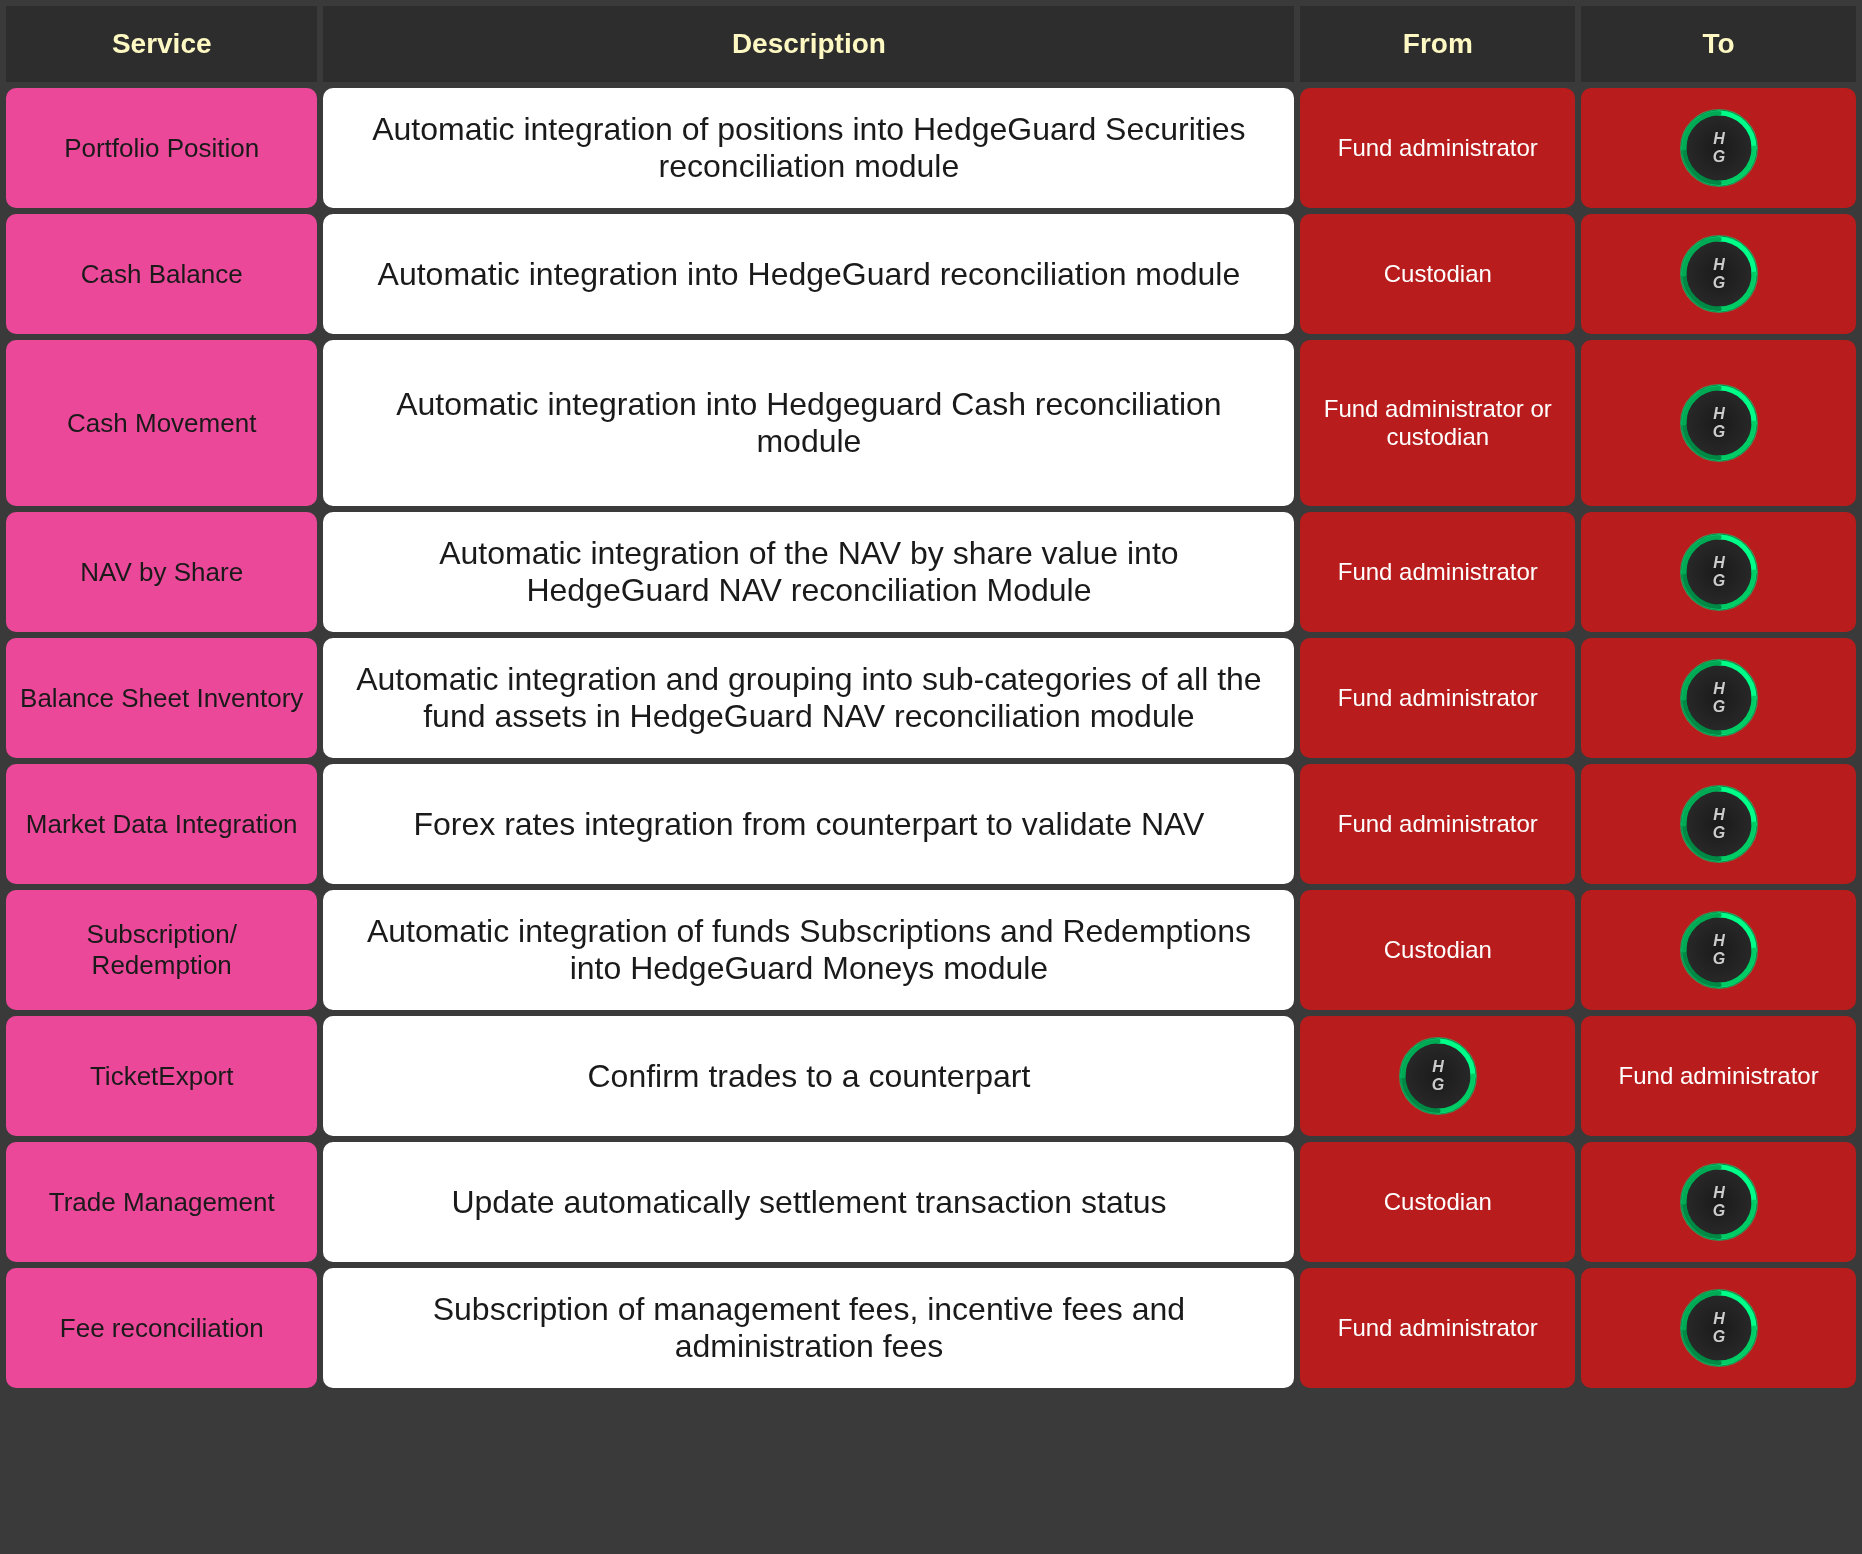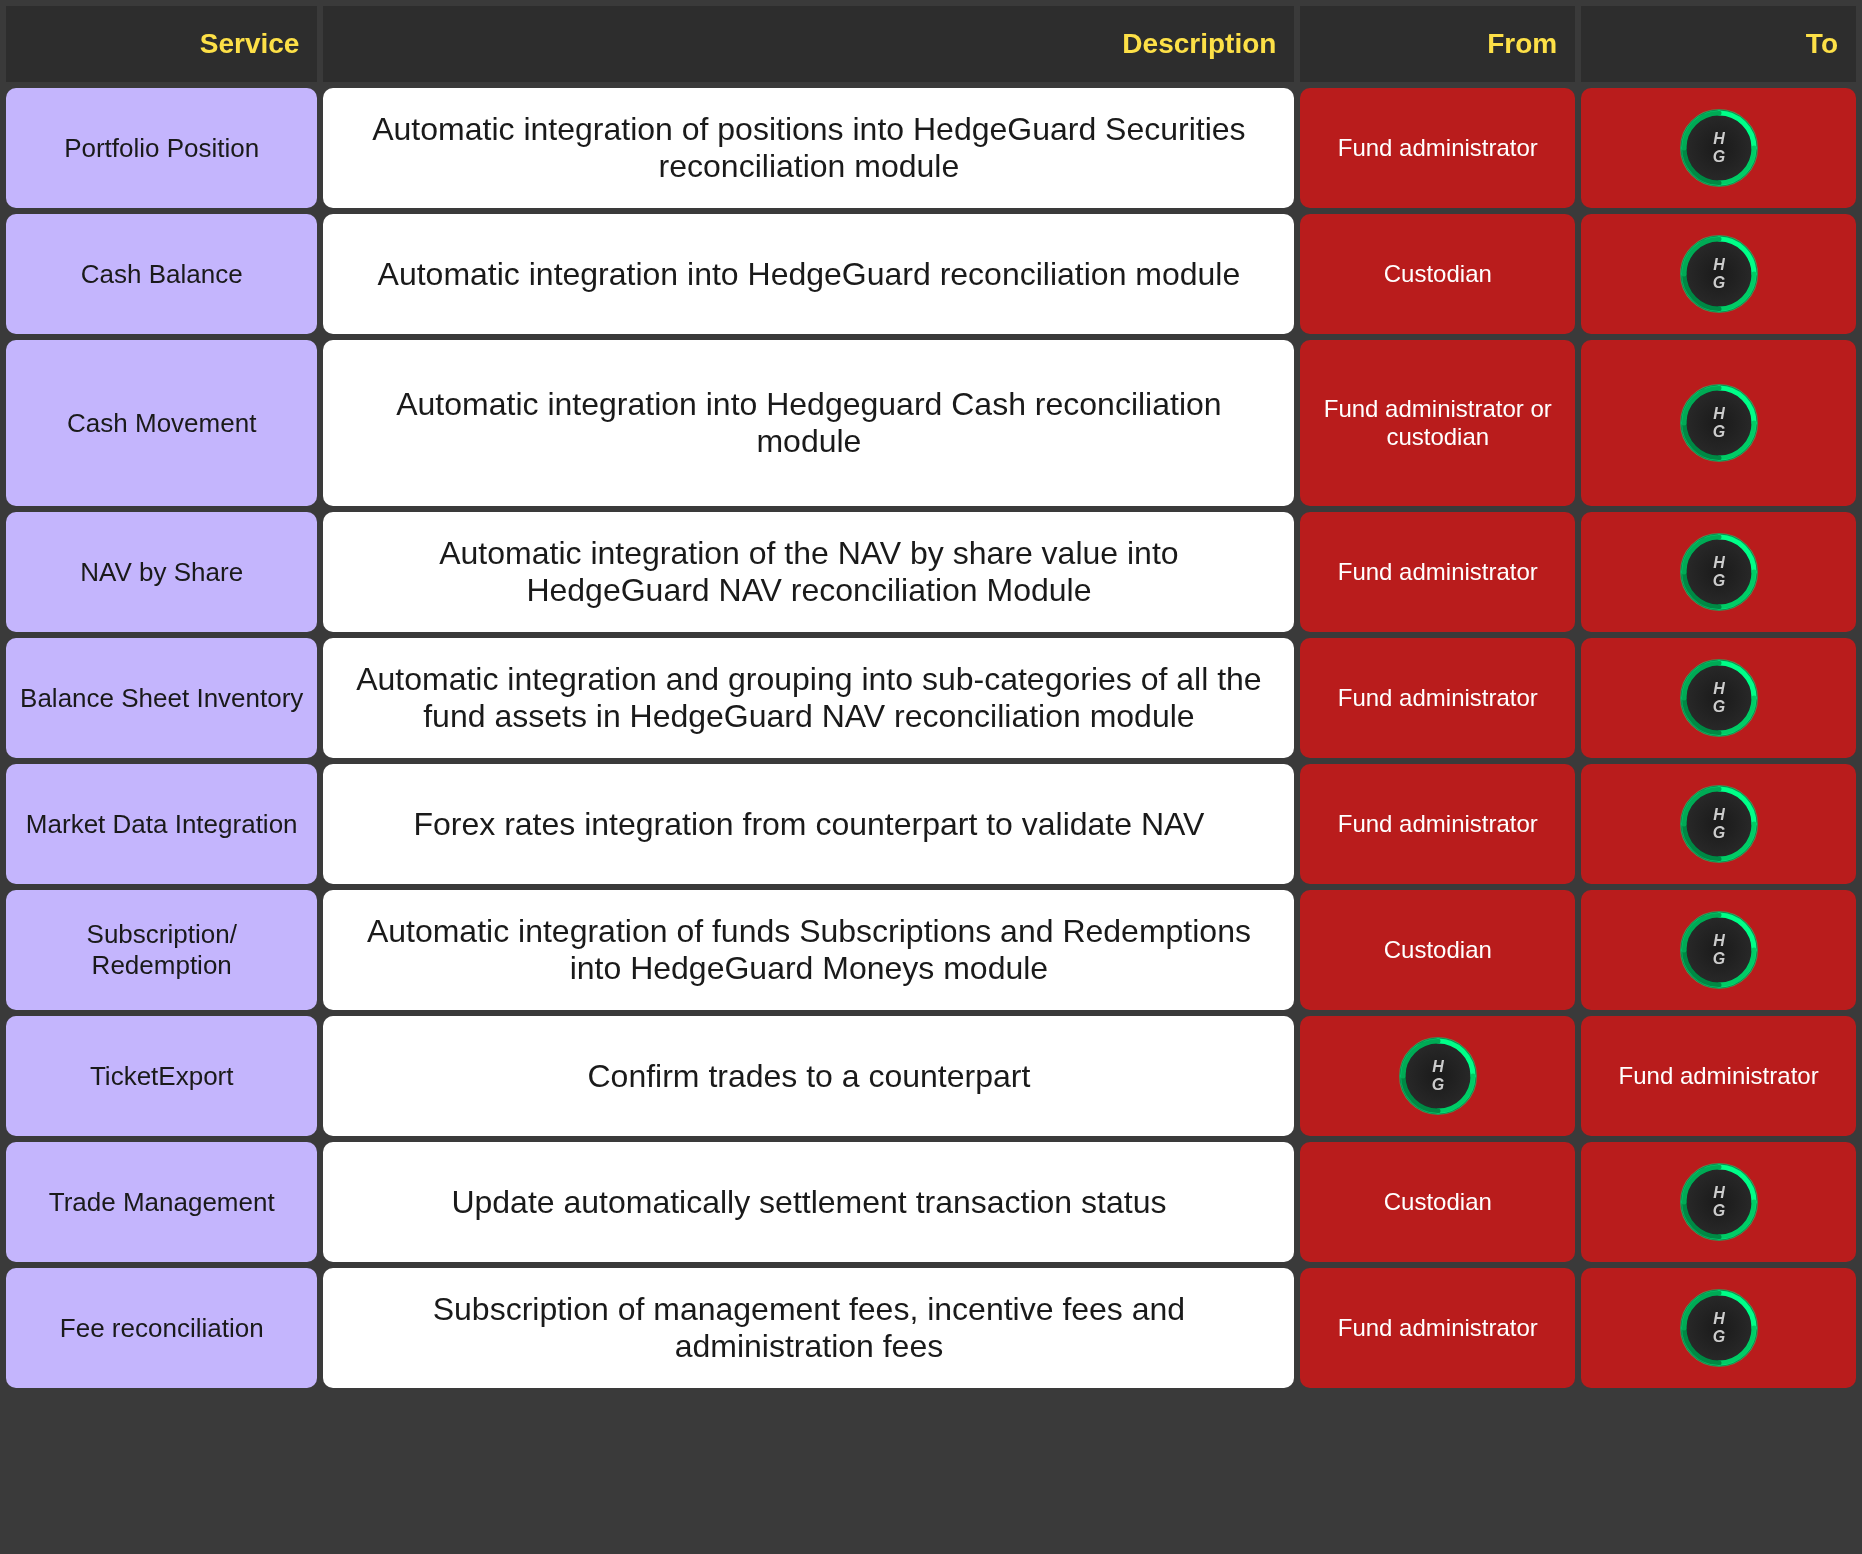--- a/index.html
+++ b/index.html
@@ -9,32 +9,32 @@
       width: 1862px;
       min-height: 1554px;
     }
     table {
       width: 100%;
       border-collapse: separate;
       border-spacing: 6px;
     }
     thead tr th {
       background: #2d2d2d;
-      color: #fde047;
+      color: #fef9c3;
       font-weight: bold;
       font-size: 28px;
       padding: 22px 18px;
-      text-align: right;
+      text-align: center;
     }
     tbody tr td {
       vertical-align: middle;
       padding: 6px;
     }
     .cell-service {
-      background: #c4b5fd;
+      background: #ec4899;
       border-radius: 10px;
       text-align: center;
       font-size: 26px;
       color: #1a1a1a;
       padding: 20px 10px;
       min-width: 230px;
       width: 17%;
     }
     .cell-description {
       background: #ffffff;

